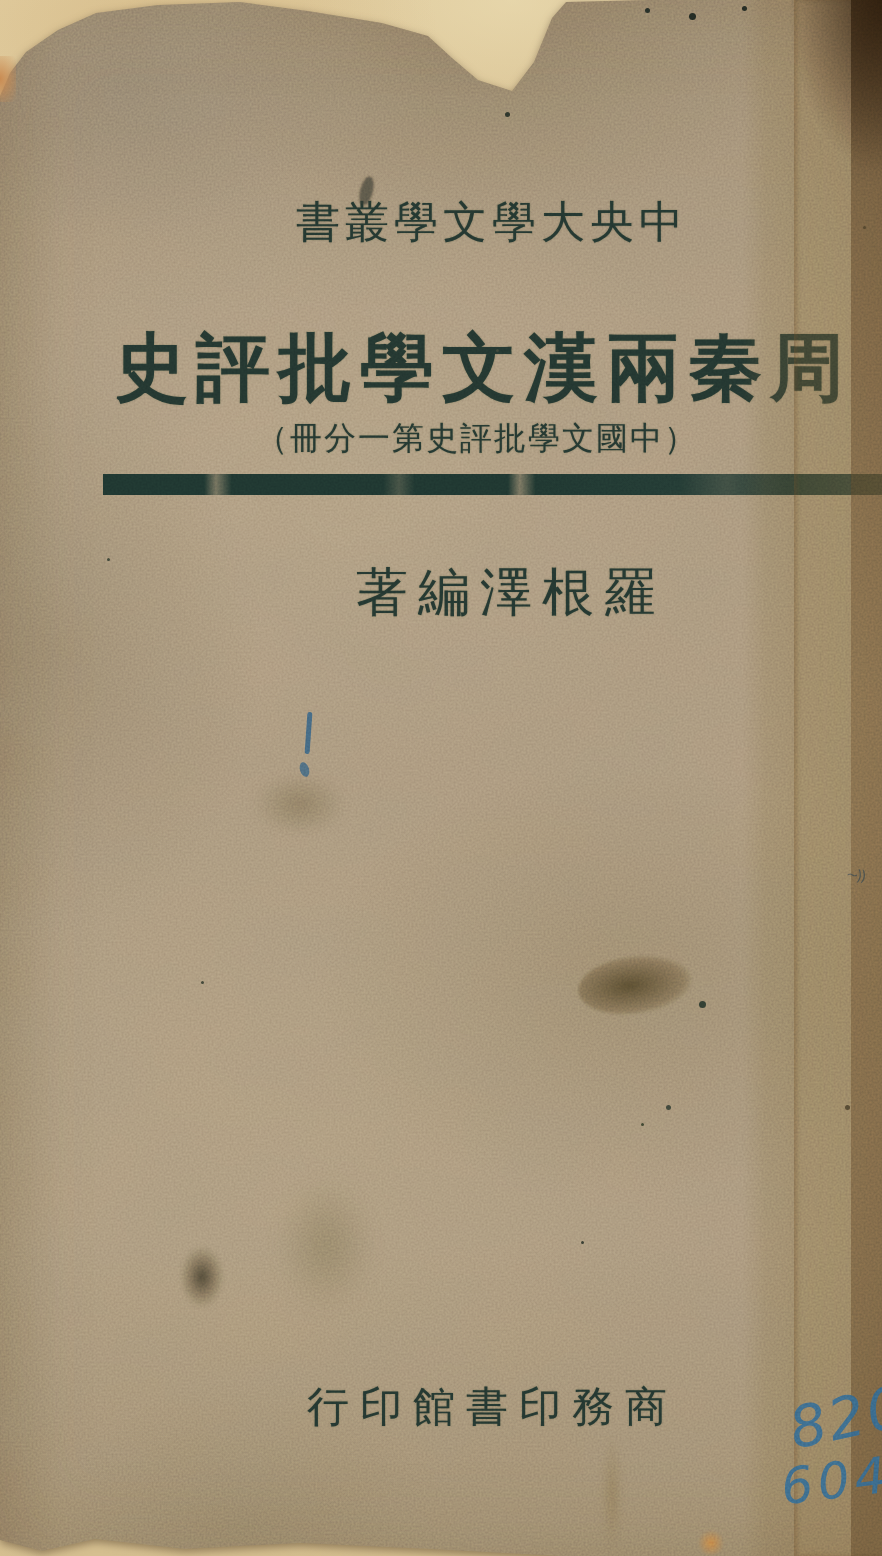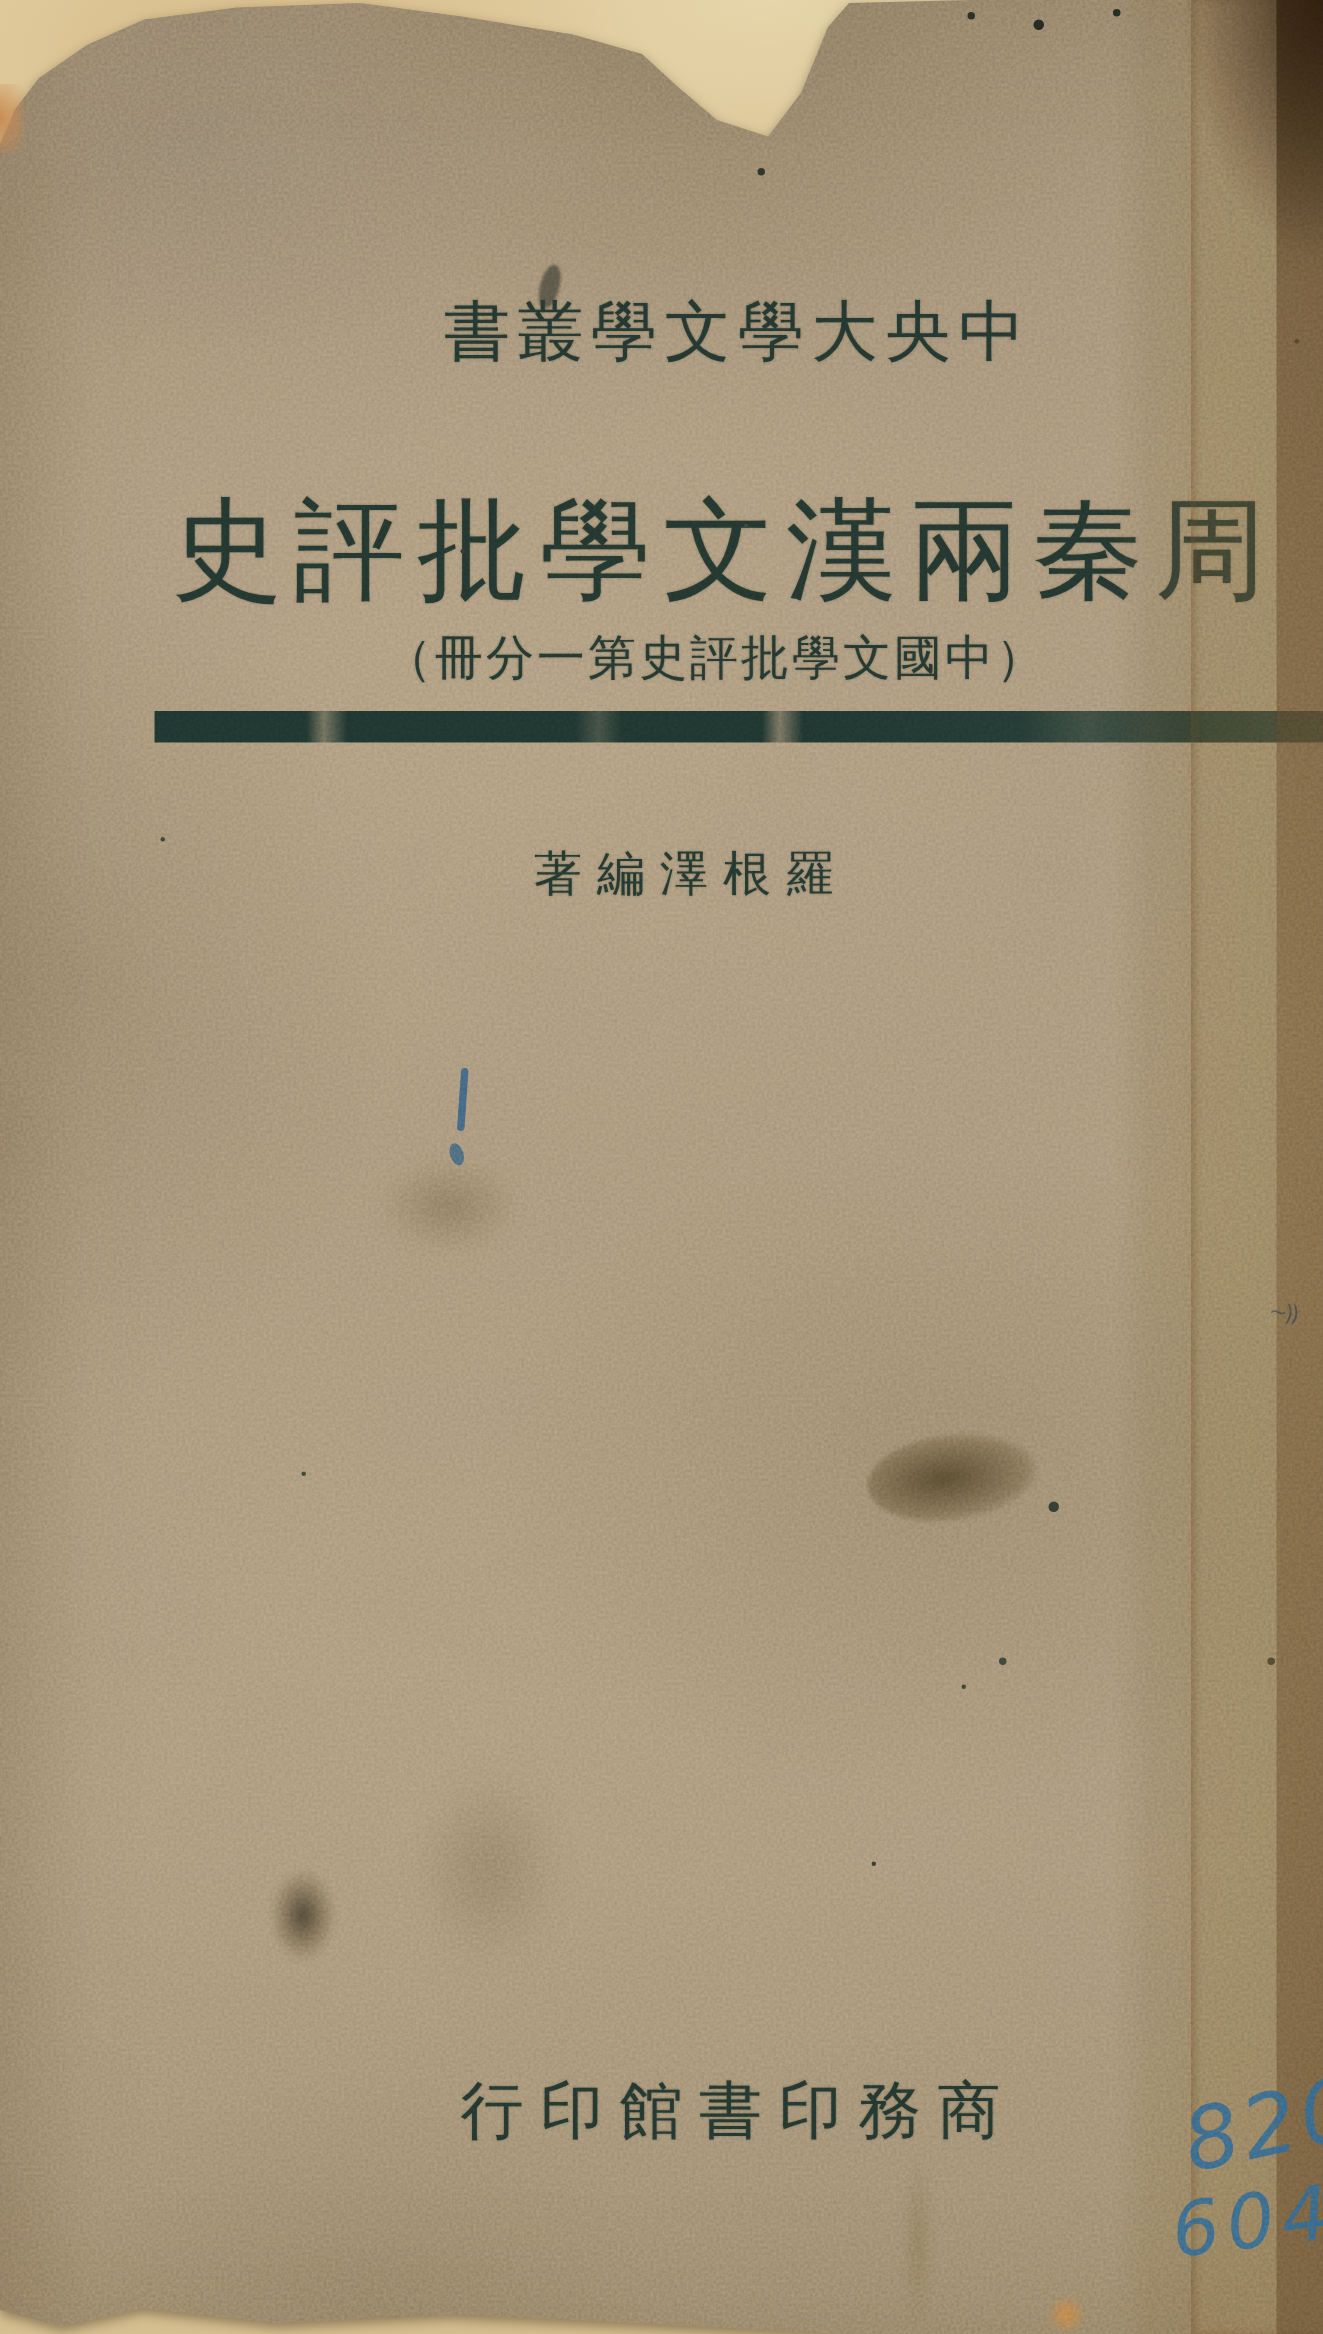--- a/index.html
+++ b/index.html
@@ -33,23 +33,23 @@
       radial-gradient(ellipse 260px 200px at 28% 98%, rgba(122,108,82,.30), transparent 72%),
       linear-gradient(90deg, rgba(100,85,65,.20), transparent 7%),
       linear-gradient(180deg, rgba(114,100,84,.28), transparent 20%, transparent 80%, rgba(124,106,76,.30));
     box-shadow:inset 0 0 90px rgba(86,66,44,.25);
   }
   .tex{ position:absolute; left:0; top:0; pointer-events:none; }
   .tex-top{ mix-blend-mode:overlay; opacity:.75; }
   .zh{ position:absolute; color:rgba(28,48,43,.92); line-height:1; white-space:nowrap;
        text-shadow:0 0 1.5px rgba(30,52,46,.55); }
   .series   { left:296px; top:200px;  font-size:44px; letter-spacing:5px; }
-  .title    { left:114px; top:330px;  font-size:74px; letter-spacing:8px; font-weight:normal; margin:0; }
+  .title    { left:114px; top:330px;  font-size:74px; letter-spacing:8px; font-weight:bold; margin:0; }
   .subtitle { left:256px; top:396px;  font-size:32px; letter-spacing:2px;margin-top:26px; }
-  .author   { left:356px; top:566px;  font-size:32px; letter-spacing:10px; }
+  .author   { left:356px; top:566px;  font-size:52px; letter-spacing:10px; }
   .publisher{ left:292px; top:1386px; font-size:42px; letter-spacing:11px;margin-left:15px; }
   .rule{
     position:absolute; left:103px; top:474px; width:779px; height:21px;
     background:linear-gradient(90deg,
       #1d332e 0%, #1d332e 13%, rgba(29,51,46,.45) 14.5%, #1d332e 16.5%,
       #1d332e 36%, rgba(29,51,46,.75) 38%, #1d332e 40%,
       #1d332e 52%, rgba(29,51,46,.40) 53.5%, #1d332e 55.5%,
       #213732 74%, rgba(33,55,50,.80) 80%, #1d332e 88%, rgba(29,51,46,.85) 100%);
   }
   .strip{ position:absolute; top:0; bottom:0; pointer-events:none; }

